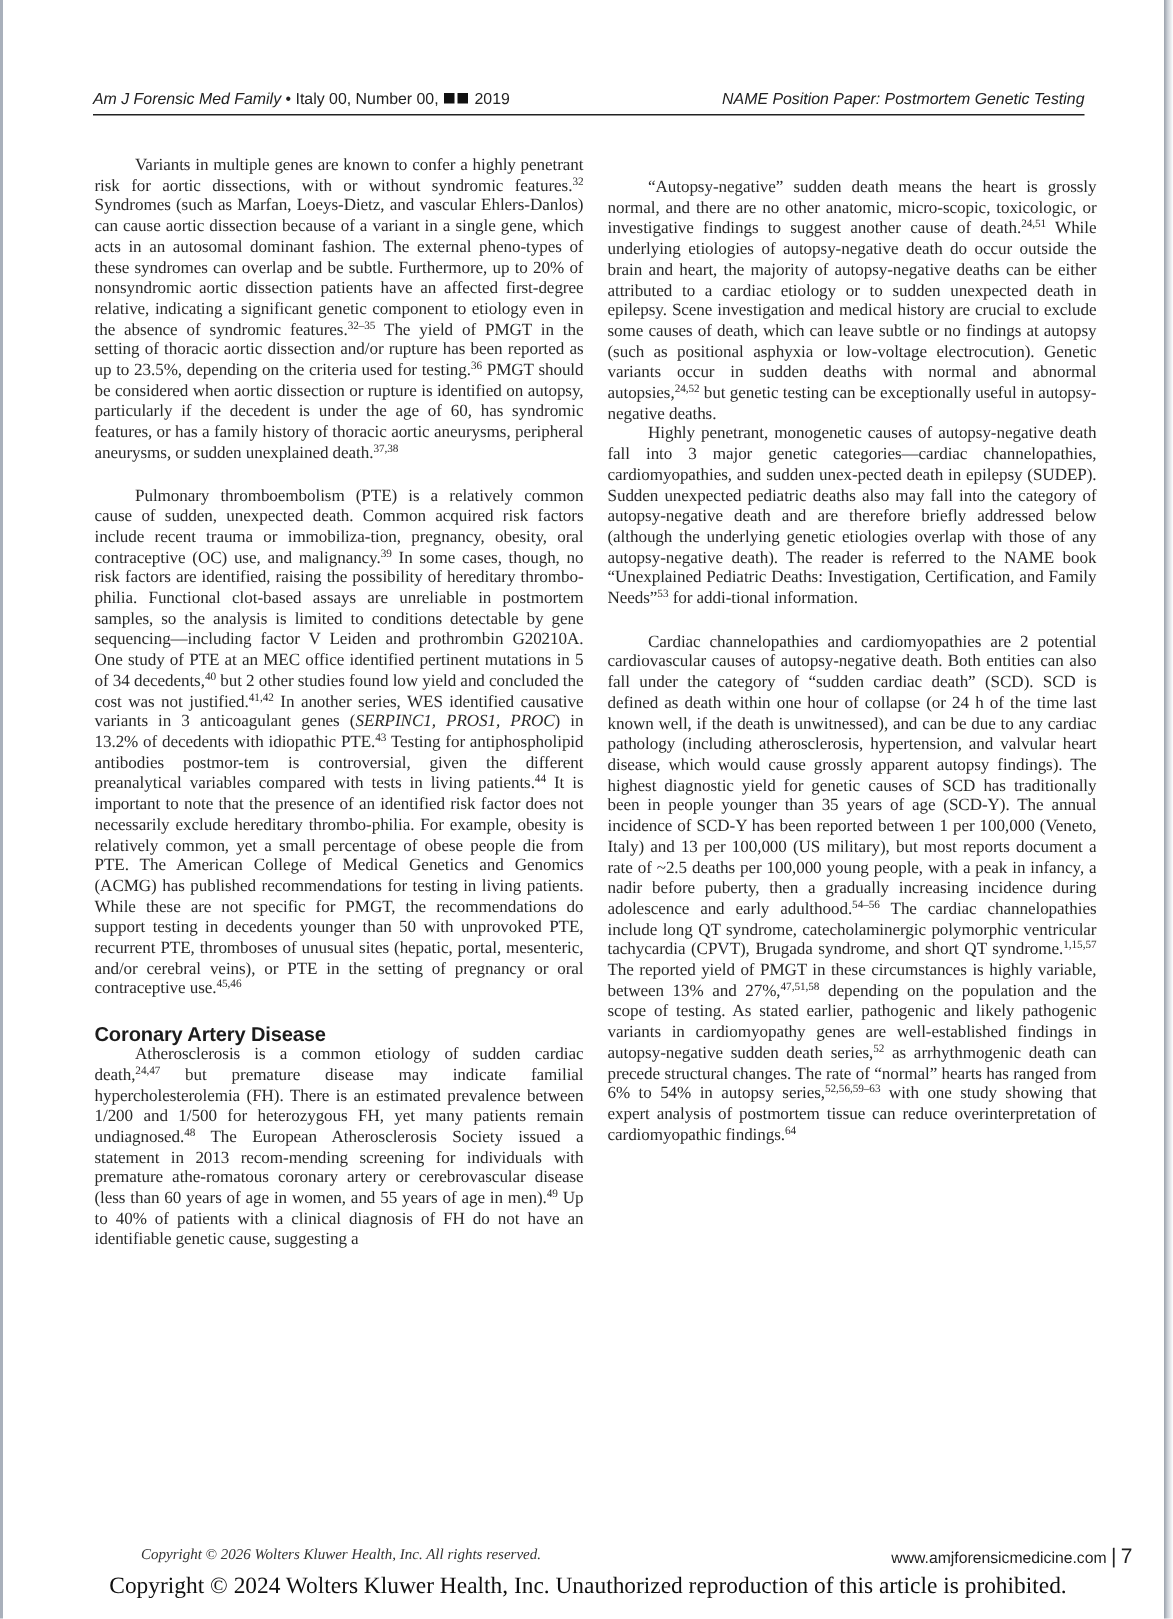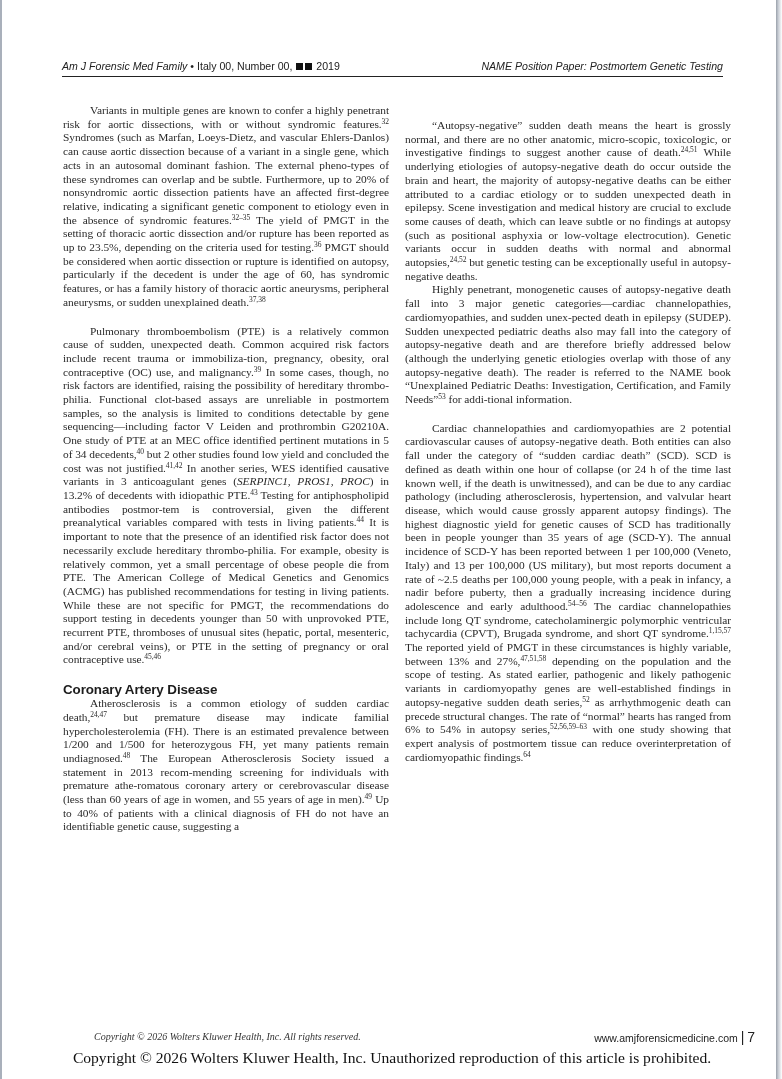--- a/index.html
+++ b/index.html
@@ -93,13 +93,13 @@
 </div>
 
 <div class="footer-line">
   <div class="copy">Copyright © 2026 Wolters Kluwer Health, Inc. All rights reserved.</div>
   <div class="site">
     <span>www.amjforensicmedicine.com</span>
     <span class="pnum">|</span>
     <span class="pnum">7</span>
   </div>
 </div>
-<div class="bottom-banner">Copyright © 2026 Wolters Kluwer Health, Inc. Unauthorized reproduction of this article is prohibited.</div>
+<div class="bottom-banner">Copyright © 2024 Wolters Kluwer Health, Inc. Unauthorized reproduction of this article is prohibited.</div>
 
 </body></html>

